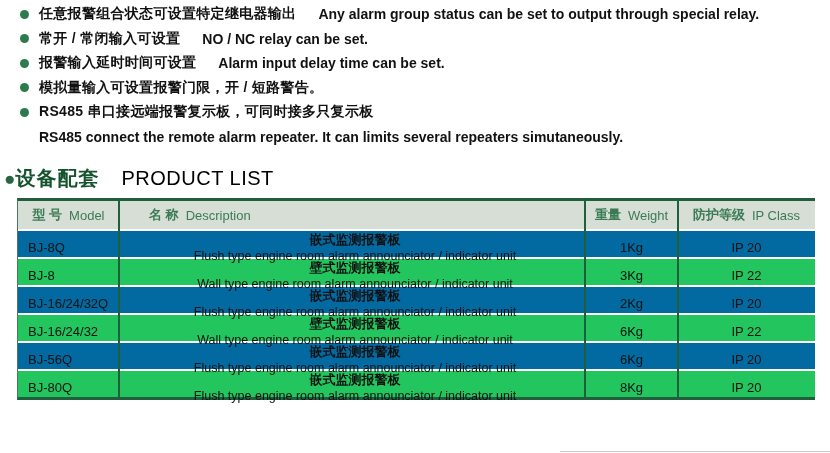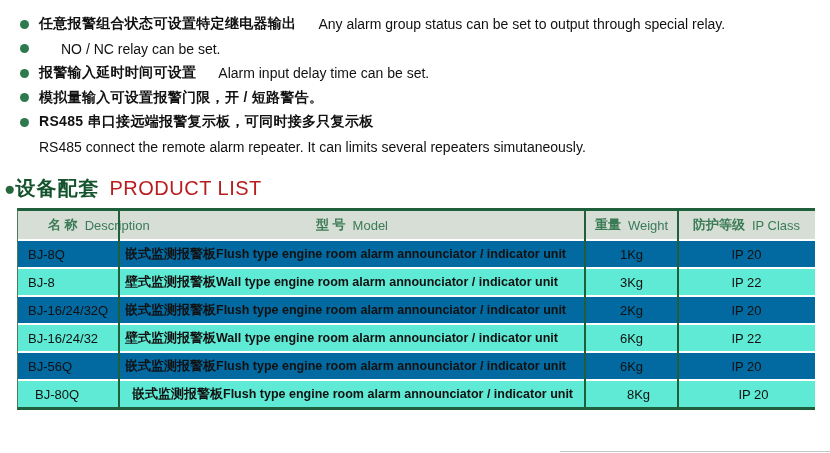--- a/index.html
+++ b/index.html
@@ -3,33 +3,33 @@
 <meta charset="utf-8">
 <style>
   html,body { margin:0; padding:0; }
   body {
     width:830px; height:453px; overflow:hidden; position:relative;
     background:#ffffff; color:#111;
     font-family:"Liberation Sans","DejaVu Sans",sans-serif;
   }
 
   
-  .features { padding:12px 0 0 20px; }
+  .features { padding:2px 0 0 20px; }
   .feature-line { height:24.5px; display:flex; align-items:center; white-space:pre; }
   .dot { width:9px; height:9px; border-radius:50%; background:#2e7a4f; margin-right:10px; flex:0 0 9px; }
   .dot.hidden { visibility:hidden; }
   .zh { font-size:14px; font-weight:600; letter-spacing:0.3px; }
-  .en { font-size:14px; font-weight:400; margin-left:22px; }
+  .en { font-size:14px; font-weight:700; margin-left:22px; }
   .en.no-gap { margin-left:0; }
 
   
   .section-header { margin:14px 0 0 4px; height:30px; display:flex; align-items:center; }
   .title-bullet { font-size:19px; color:#27663f; font-weight:700; line-height:1; }
   .title-zh { font-size:20px; font-weight:700; color:#14532d; letter-spacing:1px; }
-  .title-en { font-size:20px; font-weight:400; color:#b91c1c; margin-left:10px; letter-spacing:0.5px; }
+  .title-en { font-size:20px; font-weight:400; color:#000000; margin-left:22px; letter-spacing:0.5px; }
 
   
   .product-table {
     position:relative; margin:5px 0 0 17px; width:797px;
     border-top:3px solid #1f5f3c; border-bottom:3px solid #1f5f3c;
     border-left:1px solid #4a7a5e; box-sizing:content-box;
   }
   .t-header {
     display:grid; grid-template-columns:101px 466px 93px 137px;
     height:28px; background:#d6ded6; margin-bottom:2px;
@@ -37,46 +37,47 @@
   .h-cell { display:flex; align-items:center; color:#3a7b55; font-size:13px; white-space:pre; }
   .h-center { justify-content:center; }
   .h-desc { padding-left:30px; }
   .h-zh { font-weight:700; }
   .h-en { margin-left:7px; }
 
   .t-row {
     display:grid; grid-template-columns:101px 466px 93px 137px;
     height:26px; margin-bottom:2px; background:#0369a1;
   }
-  .t-row.alt { background:#5eead4; }
-  .t-row:last-child { margin-bottom:0;padding-left:7px; }
+  .t-row.alt { background:#22c55e; }
+  .t-row:last-child { margin-bottom:0; }
   .cell { display:flex; align-items:center; font-size:13px; white-space:pre; }
   .c-model { padding-left:10px; }
-  .c-desc { padding-left:6px; font-size:12.5px; }
+  .c-desc { padding-left:6px; font-size:12.5px;flex-direction:column; }
   .desc-zh { font-weight:700; font-size:13px; }
-  .desc-en { font-weight:700; }
+  .desc-en { font-weight:400; }
   .c-center { justify-content:center; }
 
   .vline { position:absolute; top:0; bottom:0; width:2px; background:#1f5f3c; }
   .v1 { left:100px; } .v2 { left:566px; } .v3 { left:659px; }
 
   .page-bottom-line { position:absolute; left:560px; right:0; bottom:1px; height:1px; background:#c8c8c8; }
 </style>
 </head>
 <body>
 
 <div class="features" id="features">
   <div class="feature-line">
     <span class="dot"></span>
     <span class="zh">任意报警组合状态可设置特定继电器输出</span>
     <span class="en">Any alarm group status can be set to output through special relay.</span>
   </div>
 
   <div class="feature-line">
     <span class="dot"></span>
+    <span class="zh">常开 / 常闭输入可设置</span>
     <span class="en">NO / NC relay can be set.</span>
   </div>
 
   <div class="feature-line">
     <span class="dot"></span>
     <span class="zh">报警输入延时时间可设置</span>
     <span class="en">Alarm input delay time can be set.</span>
   </div>
 
   <div class="feature-line">
@@ -101,27 +102,27 @@
 </div>
 
 <div class="section-header">
   <span class="title-bullet">●</span>
   <span class="title-zh">设备配套</span>
   <span class="title-en">PRODUCT LIST</span>
 </div>
 
 <div class="product-table">
   <div class="t-header">
+    <div class="h-cell h-center">
+      <span class="h-zh">型 号</span>
+      <span class="h-en">Model</span>
+    </div>
     <div class="h-cell h-desc">
       <span class="h-zh">名 称</span>
       <span class="h-en">Description</span>
-    </div>
-    <div class="h-cell h-center">
-      <span class="h-zh">型 号</span>
-      <span class="h-en">Model</span>
     </div>
     <div class="h-cell h-center">
       <span class="h-zh">重量</span>
       <span class="h-en">Weight</span>
     </div>
     <div class="h-cell h-center">
       <span class="h-zh">防护等级</span>
       <span class="h-en">IP Class</span>
     </div>
   </div>

